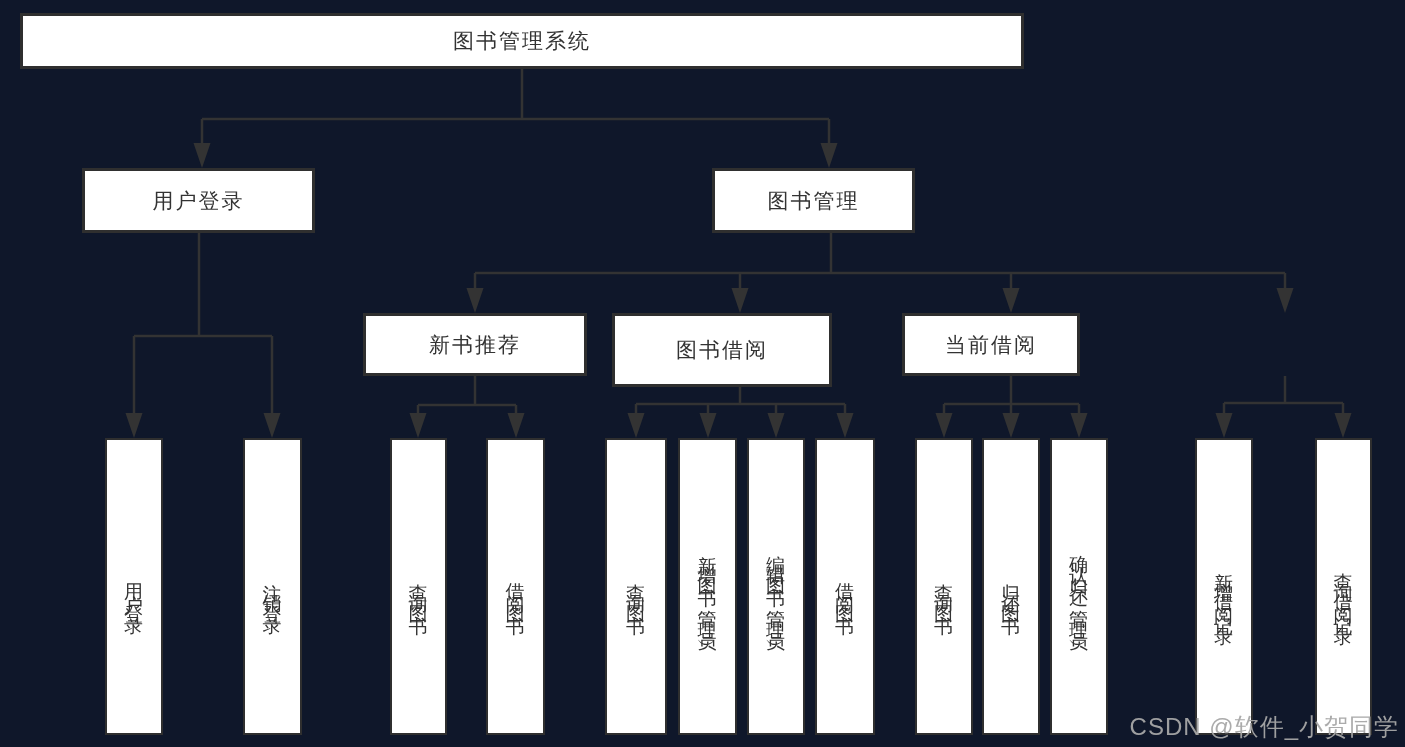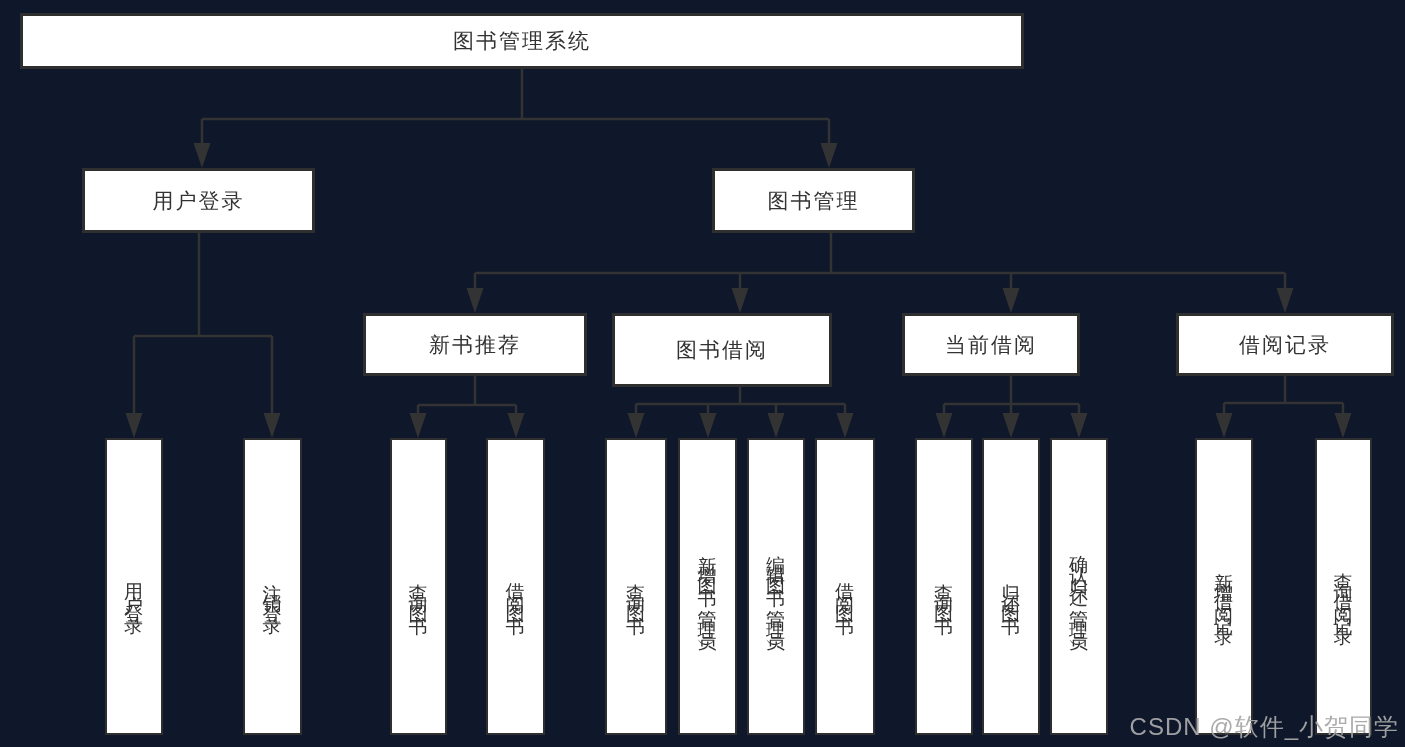--- a/index.html
+++ b/index.html
@@ -87,21 +87,20 @@
     </svg>
 
   <div class="node h-node" style="left:20px;top:13px;width:1004px;height:56px;">图书管理系统</div>
 
   <div class="node h-node" style="left:82px;top:168px;width:233px;height:65px;">用户登录</div>
   <div class="node h-node" style="left:712px;top:168px;width:203px;height:65px;">图书管理</div>
 
   <div class="node h-node" style="left:363px;top:313px;width:224px;height:63px;">新书推荐</div>
   <div class="node h-node" style="left:612px;top:313px;width:220px;height:74px;">图书借阅</div>
   <div class="node h-node" style="left:902px;top:313px;width:178px;height:63px;">当前借阅</div>
-  <div class="node h-node" style="left:1176px;top:313px;width:218px;height:63px;">借阅记录</div>
 
   <div class="node v-node" style="left:105px;top:438px;width:58px;height:297px;">用户登录</div>
   <div class="node v-node" style="left:243px;top:438px;width:59px;height:297px;">注销登录</div>
 
   <div class="node v-node" style="left:390px;top:438px;width:57px;height:297px;">查询图书</div>
   <div class="node v-node" style="left:486px;top:438px;width:59px;height:297px;">借阅图书</div>
 
   <div class="node v-node" style="left:605px;top:438px;width:62px;height:297px;">查询图书</div>
   <div class="node v-node" style="left:678px;top:438px;width:59px;height:297px;">新增图书（管理员）</div>
   <div class="node v-node" style="left:747px;top:438px;width:58px;height:297px;">编辑图书（管理员）</div>

